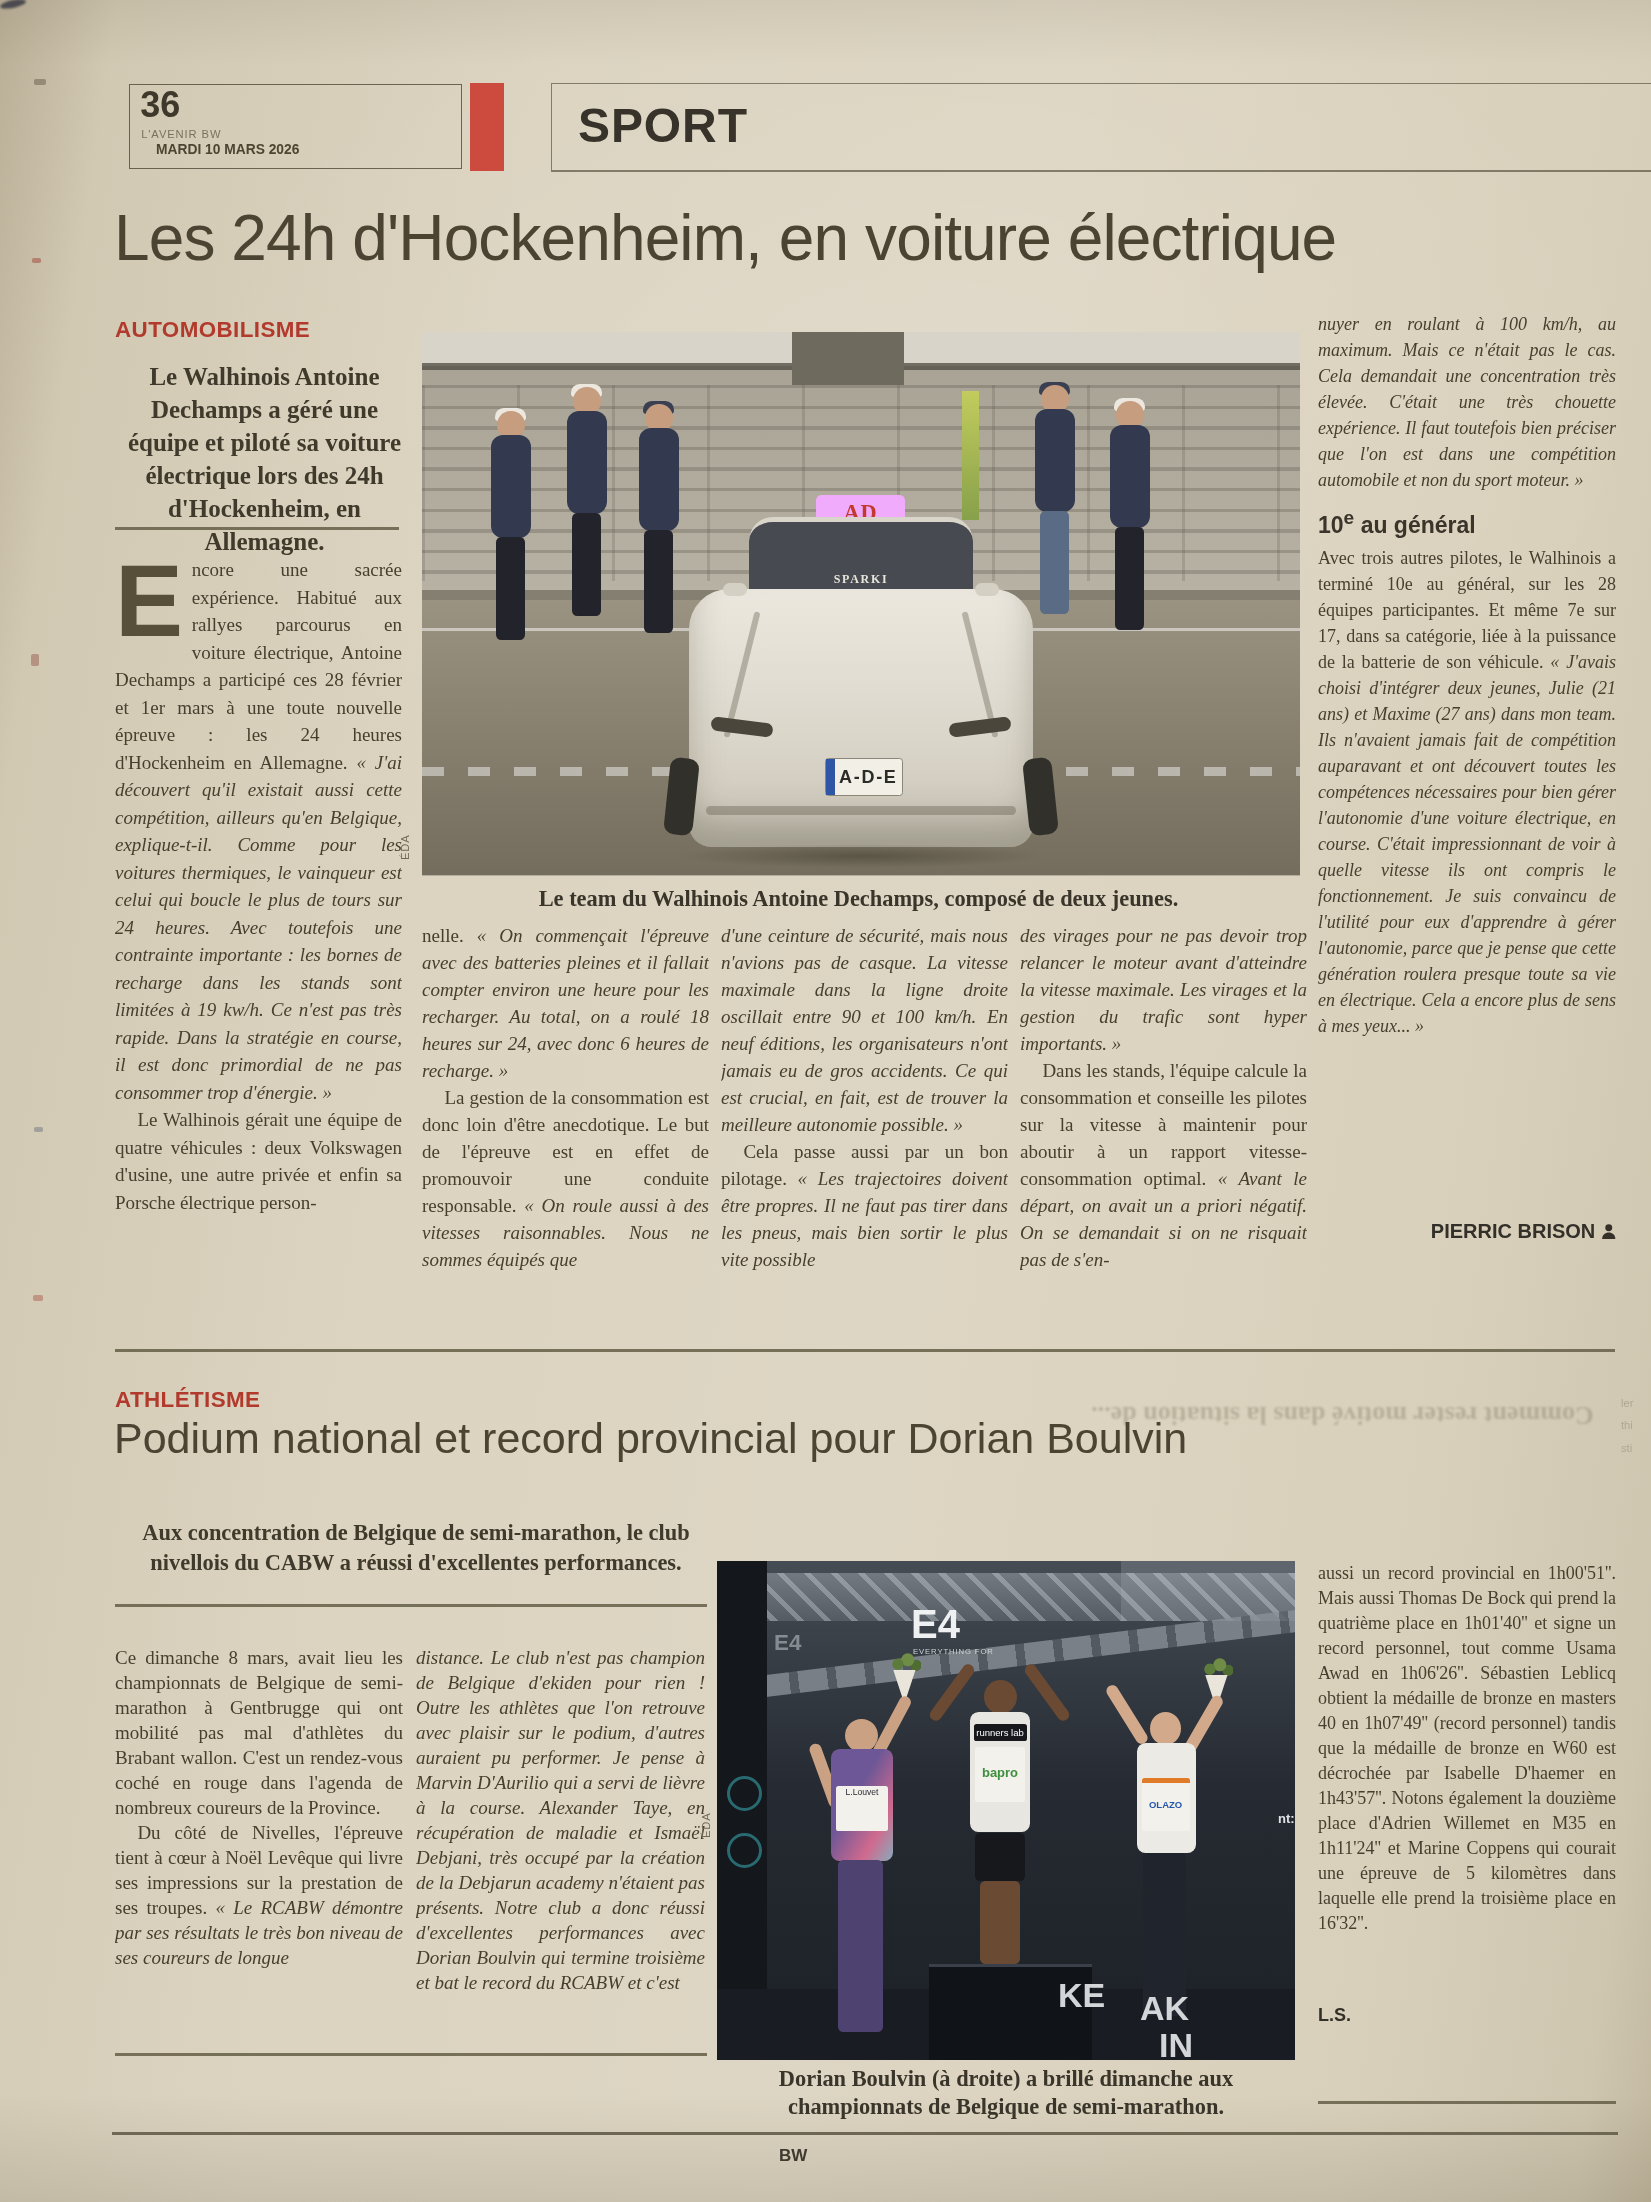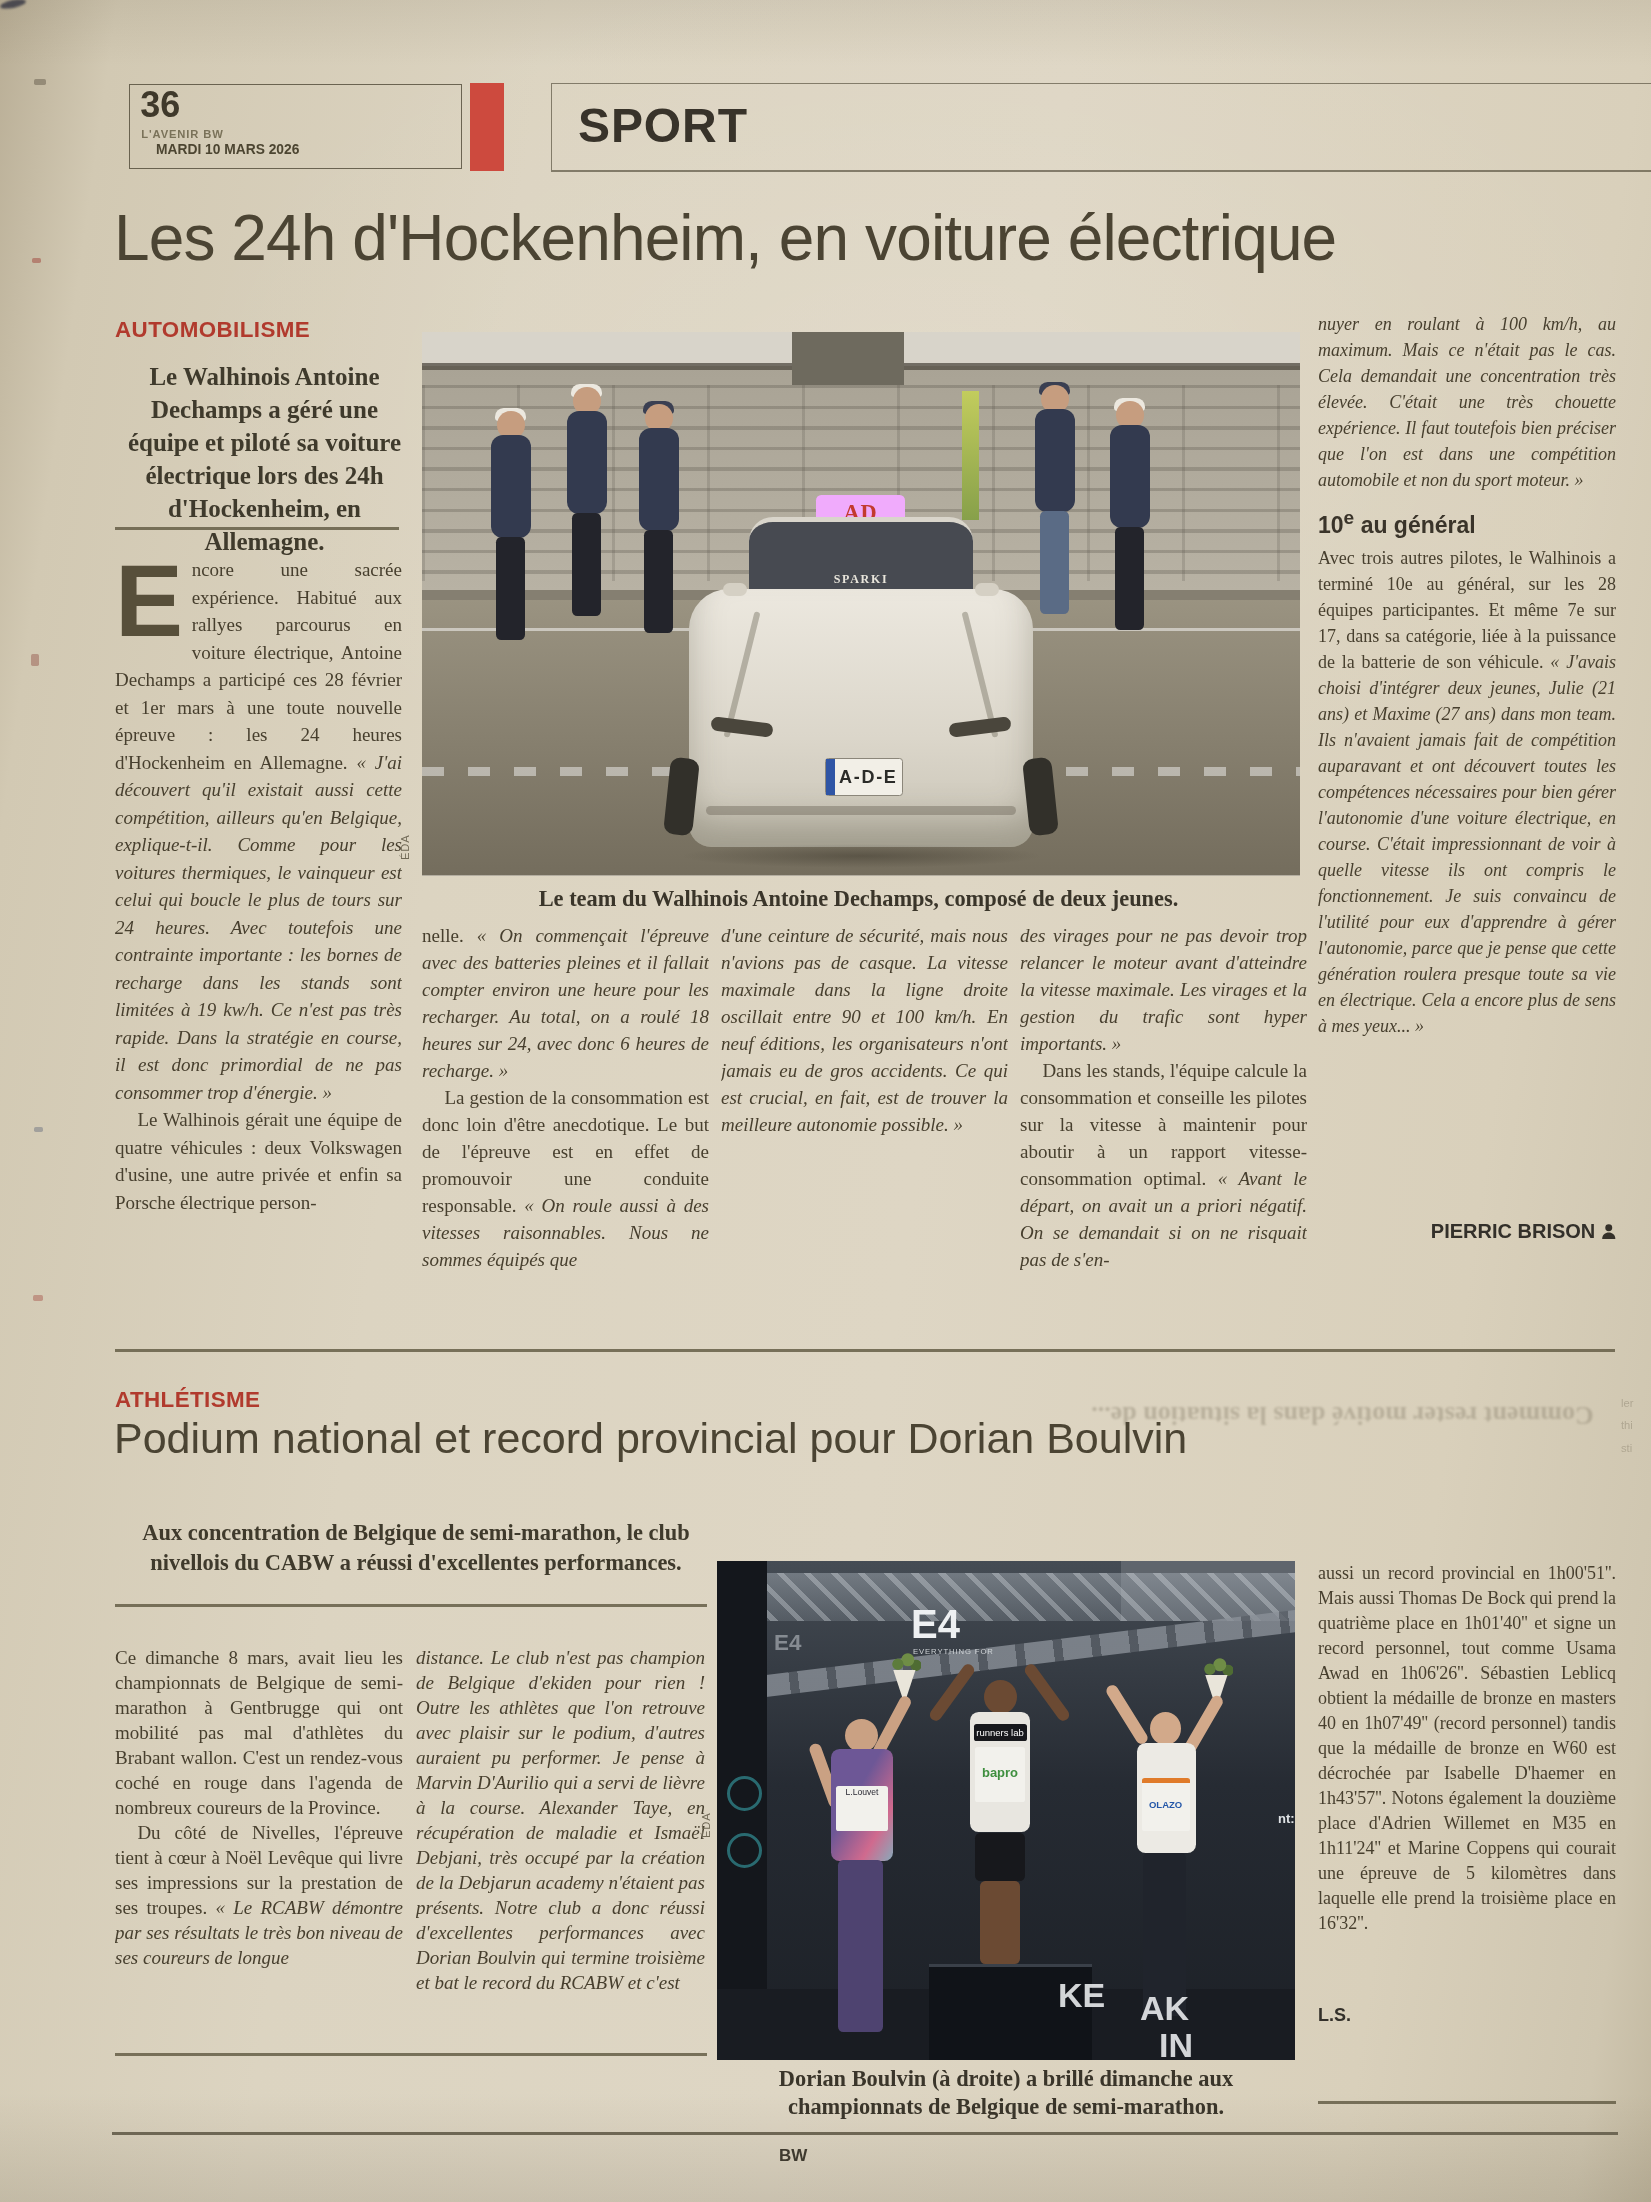--- a/index.html
+++ b/index.html
@@ -16,21 +16,21 @@
   .sans{font-family:"Liberation Sans",sans-serif;}
   .serifb{font-family:"Liberation Serif",serif;font-weight:700;text-align:center;}
   .rule{background:#655e46;opacity:.85;}
   .body-col{ text-align:justify; color:#473f2e; overflow:hidden; hyphens:auto; }
   .body-col p{margin:0;}
   .body-col .ind{text-indent:22.4px;}
   .q{font-style:italic;}
   
   #pagebox{left:129px;top:84px;width:331px;height:83px;border:1.7px solid rgba(70,63,45,.75);}
   #pgnum{left:10.3px;top:0px;font-size:36px;font-weight:700;color:#3f392b;line-height:40px;}
-  #pgbrand{left:11.2px;top:43px;font-size:11.2px;font-weight:700;letter-spacing:0.9px;color:#7a7259;}
+  #pgbrand{left:11.2px;top:43px;font-size:11.2px;font-weight:400;letter-spacing:0.9px;color:#7a7259;}
   #pgdate{left:26px;top:57px;font-size:13.8px;font-weight:700;color:#4c4531;}
   #redbar{left:470px;top:83px;width:34px;height:88px;background:#cd4a3e;}
   #sportbox{left:509px;top:83px;width:1104px;height:86px;border:1.7px solid rgba(70,63,45,.6);border-bottom-width:2.6px;margin-left:42px;}
   #sportlabel{left:26px;top:0;line-height:83px;font-size:48px;font-weight:800;letter-spacing:0.9px;color:#38332a;}
   
   #hl1{left:114px;top:201px;width:1502px;font-size:64px;font-weight:400;color:#4b4433;letter-spacing:-0.9px;white-space:nowrap;}
   #rub1{left:115px;top:317px;font-size:22.4px;font-weight:700;color:#b13a2d;letter-spacing:0.4px;}
   #lede1{left:115px;top:360px;width:299px;font-size:25px;line-height:33px;color:#3f3a2c;}
   #rule1{left:115px;top:527px;width:284px;height:2.6px;}
   #col1{left:115px;top:556px;width:287px;height:796px;font-size:19px;line-height:27.5px;}
@@ -231,20 +231,21 @@
   </div>
   <div class="abs credit" id="credit1">ÉDA</div>
   <div class="abs serifb" id="cap1">Le team du Walhinois Antoine Dechamps, composé de deux jeunes.</div>
 
   <div class="abs body-col" id="col2">
     <p><span>nelle. </span><span class="q">« On commençait l'épreuve avec des batteries pleines et il fallait compter environ une heure pour les recharger. Au total, on a roulé 18 heures sur 24, avec donc 6 heures de recharge. »</span></p>
     <p class="ind"><span>La gestion de la consommation est donc loin d'être anecdotique. Le but de l'épreuve est en effet de promouvoir une conduite responsable. </span><span class="q">« On roule aussi à des vitesses raisonnables. Nous ne sommes équipés que</span></p>
   </div>
   <div class="abs body-col" id="col3">
     <p><span class="q">d'une ceinture de sécurité, mais nous n'avions pas de casque. La vitesse maximale dans la ligne droite oscillait entre 90 et 100 km/h. En neuf éditions, les organisateurs n'ont jamais eu de gros accidents. Ce qui est crucial, en fait, est de trouver la meilleure autonomie possible. »</span></p>
+    <p class="ind"><span>Cela passe aussi par un bon pilotage. </span><span class="q">« Les trajectoires doivent être propres. Il ne faut pas tirer dans les pneus, mais bien sortir le plus vite possible</span></p>
   </div>
   <div class="abs body-col" id="col4">
     <p><span class="q">des virages pour ne pas devoir trop relancer le moteur avant d'atteindre la vitesse maximale. Les virages et la gestion du trafic sont hyper importants. »</span></p>
     <p class="ind"><span>Dans les stands, l'équipe calcule la consommation et conseille les pilotes sur la vitesse à maintenir pour aboutir à un rapport vitesse-consommation optimal. </span><span class="q">« Avant le départ, on avait un a priori négatif. On se demandait si on ne risquait pas de s'en-</span></p>
   </div>
 
   <div class="abs body-col" id="col5">
     <p><span class="q">nuyer en roulant à 100 km/h, au maximum. Mais ce n'était pas le cas. Cela demandait une concentration très élevée. C'était une très chouette expérience. Il faut toutefois bien préciser que l'on est dans une compétition automobile et non du sport moteur. »</span></p>
     <p id="subhead1"><span>10</span><sup>e</sup><span> au général</span></p>
     <p><span>Avec trois autres pilotes, le Walhinois a terminé 10e au général, sur les 28 équipes participantes. Et même 7e sur 17, dans sa catégorie, liée à la puissance de la batterie de son véhicule. </span><span class="q">« J'avais choisi d'intégrer deux jeunes, Julie (21 ans) et Maxime (27 ans) dans mon team. Ils n'avaient jamais fait de compétition auparavant et ont découvert toutes les compétences nécessaires pour bien gérer l'autonomie d'une voiture électrique, en course. C'était impressionnant de voir à quelle vitesse ils ont compris le fonctionnement. Je suis convaincu de l'utilité pour eux d'apprendre à gérer l'autonomie, parce que je pense que cette génération roulera presque toute sa vie en électrique. Cela a encore plus de sens à mes yeux... »</span></p>

